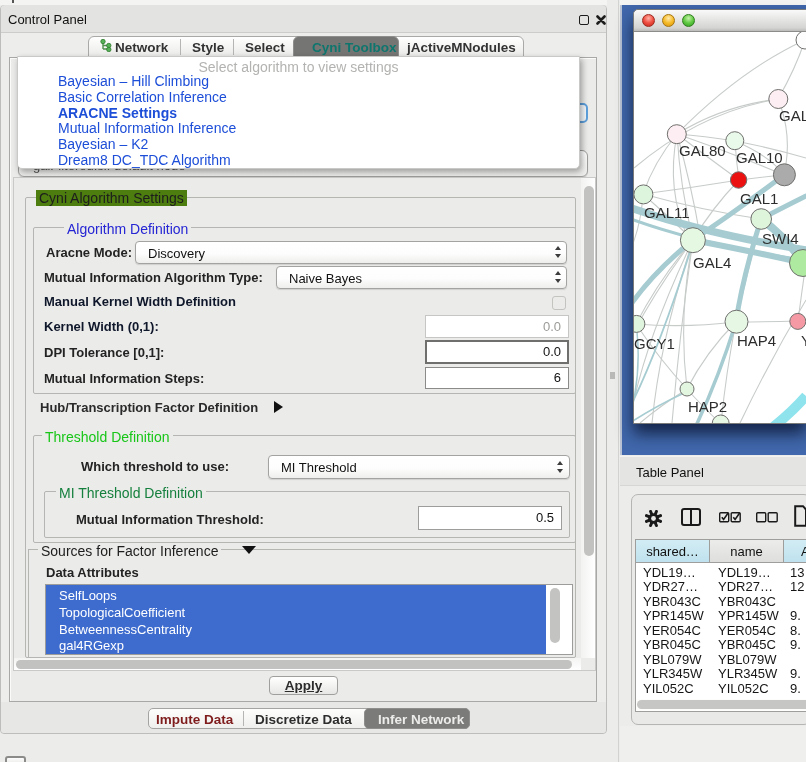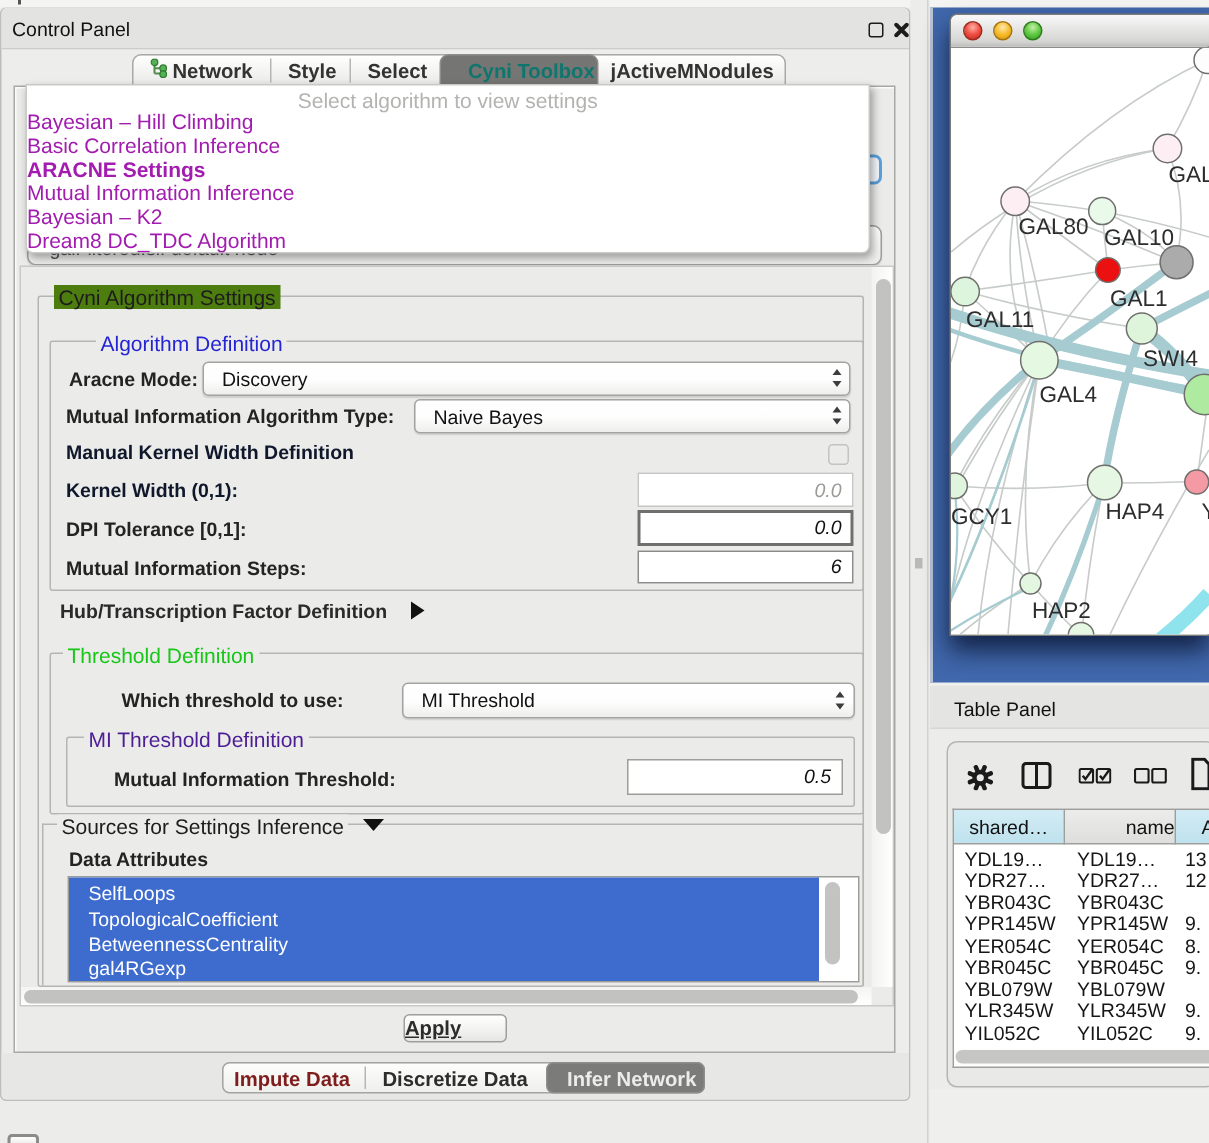--- a/index.html
+++ b/index.html
@@ -8,21 +8,21 @@
   .abs{position:absolute;}
   .lbl{font-size:13px;color:#1d1d1d;white-space:nowrap;}
   .blbl{font-size:13px;font-weight:bold;color:#232323;white-space:nowrap;}
   .glbl{font-size:13px;font-weight:bold;color:#0f172a;white-space:nowrap;}
   .combo{position:absolute;border:1px solid #a3a3a1;border-radius:4px;
          background:linear-gradient(#ffffff,#fdfdfd 55%,#eeeeec);box-shadow:0 1px 1px rgba(0,0,0,0.12);}
   .combo .ctext{position:absolute;left:12px;top:50%;transform:translateY(-50%);font-size:13px;color:#111;}
   .spin{position:absolute;width:7px;height:12px;}
   .spin .u{position:absolute;left:0;top:0;width:0;height:0;border-left:3.5px solid transparent;border-right:3.5px solid transparent;border-bottom:4.5px solid #3c3c3c;}
   .spin .d{position:absolute;left:0;bottom:0;width:0;height:0;border-left:3.5px solid transparent;border-right:3.5px solid transparent;border-top:4.5px solid #3c3c3c;}
-  .field{position:absolute;background:#fff;font-size:13px;color:#111;text-align:right;font-style:italic;}
+  .field{position:absolute;background:#fff;font-size:13px;color:#111;text-align:right;}
   .group{position:absolute;border:1px solid #b9b9b6;border-radius:2px;}
   .gtitle{position:absolute;top:-8px;background:#ebebea;padding:0 3px;font-size:13px;white-space:nowrap;}
 </style>
 </head>
 <body>
 
 <div class="abs" style="left:0;top:0;width:806px;height:5px;background:#f4f4f3;"></div>
 <div class="abs" style="left:12px;top:0;width:2px;height:3px;background:#555;"></div>
 
 <div class="abs" id="cpwin" style="left:0px;top:5px;width:607px;height:729px;background:#ededec;border:1px solid #bdbdbb;border-radius:4px;box-sizing:border-box;"></div>
@@ -113,46 +113,46 @@
 <div class="abs blbl" style="left:81px;top:459px;">Which threshold to use:</div>
 <div class="combo" style="left:268px;top:455px;width:300px;height:22px;">
   <span class="ctext">MI Threshold</span>
   <span class="spin" style="left:288px;top:5px;">
       <span class="u"></span>
       <span class="d"></span>
     </span>
 </div>
 
 <div class="group" style="left:44px;top:491px;width:524px;height:45px;border-color:#b5b5b2;"></div>
-<div class="gtitle abs" style="left:56px;top:485px;background:#ebebea;padding:0 3px;font-size:14px;color:#4c1d95;">MI Threshold Definition</div>
+<div class="gtitle abs" style="left:56px;top:485px;background:#ebebea;padding:0 3px;font-size:14px;color:#15803d;">MI Threshold Definition</div>
 <div class="abs blbl" style="left:60px;top:512px;padding-left:16px;">Mutual Information Threshold:</div>
 <div class="field" style="left:418px;top:506px;width:144px;height:24px;border:1px solid #9d9d9b;box-sizing:border-box;color:#111;line-height:22px;padding-right:7px;">0.5</div>
 
 <div class="abs" style="left:28px;top:549px;width:546px;height:107px;border-left:1px solid #b5b5b2;border-top:1px solid #b5b5b2;border-right:1px solid #b5b5b2;"></div>
-<div class="gtitle abs" style="left:38px;top:543px;background:#ebebea;padding:0 3px;font-size:14px;color:#1d1d1d;">Sources for Settings Inference</div>
+<div class="gtitle abs" style="left:38px;top:543px;background:#ebebea;padding:0 3px;font-size:14px;color:#1d1d1d;">Sources for Factor Inference</div>
 <div class="abs" style="left:242px;top:546px;width:0;height:0;border-left:7px solid transparent;border-right:7px solid transparent;border-top:8px solid #111;"></div>
 <div class="abs blbl" style="left:46px;top:565px;">Data Attributes</div>
 
 <div class="abs" style="left:45px;top:584px;width:528px;height:71px;background:#ffffff;border:1px solid #9c9c9a;box-sizing:border-box;"></div>
 <div class="abs" style="left:46px;top:585px;width:500px;height:69px;background:#3d6bce;"></div>
 <div class="abs" style="left:59px;top:588px;font-size:13px;color:#fff;line-height:16.8px;">SelfLoops<br>TopologicalCoefficient<br>BetweennessCentrality<br>gal4RGexp</div>
 <div class="abs" style="left:550px;top:588px;width:10px;height:55px;background:#c3c3c1;border-radius:5px;"></div>
 
 <div class="abs" style="left:17px;top:56px;width:563px;height:113px;background:#fff;border:1px solid #c9c9c7;border-radius:0 0 5px 5px;box-shadow:2px 3px 6px rgba(0,0,0,0.35);box-sizing:border-box;"></div>
 <div class="abs" style="left:17px;top:59px;width:563px;height:14px;text-align:center;font-size:14px;color:#b3b3b1;">Select algorithm to view settings</div>
-<div class="abs" style="left:18px;top:74px;font-size:14px;color:#a21caf;line-height:15.8px;">
+<div class="abs" style="left:18px;top:74px;font-size:14px;color:#1d4ed8;line-height:15.8px;padding-left:40px;">
 Bayesian – Hill Climbing<br>
 Basic Correlation Inference<br>
 <b>ARACNE Settings</b><br>
 Mutual Information Inference<br>
 Bayesian – K2<br>
 Dream8 DC_TDC Algorithm
 </div>
 
-<div class="abs" style="left:269px;top:676px;width:69px;height:19px;background:linear-gradient(#ffffff,#f2f2f0 55%,#e6e6e4);border:1px solid #9f9f9d;border-radius:4px;box-sizing:border-box;font-size:13.5px;font-weight:bold;color:#2c2c2c;line-height:17px;text-decoration:underline;">Apply</div>
+<div class="abs" style="left:269px;top:676px;width:69px;height:19px;background:linear-gradient(#ffffff,#f2f2f0 55%,#e6e6e4);border:1px solid #9f9f9d;border-radius:4px;box-sizing:border-box;text-align:center;font-size:13.5px;font-weight:bold;color:#2c2c2c;line-height:17px;text-decoration:underline;">Apply</div>
 
 <div class="abs" style="left:1px;top:702px;width:605px;height:31px;background:#e7e7e5;border-radius:0 0 4px 4px;"></div>
 
 <div class="abs" style="left:148px;top:708px;width:322px;height:21px;border:1px solid #a4a4a2;border-radius:5px;background:linear-gradient(#fdfdfc,#efefee);box-sizing:border-box;"></div>
 <div class="abs" style="left:243px;top:711px;width:1px;height:15px;background:#b5b5b3;"></div>
 <div class="abs" style="left:364px;top:708px;width:106px;height:21px;background:#7b7b79;border:1px solid #8e8e8c;border-radius:5px;box-sizing:border-box;"></div>
 <div class="abs" style="left:156px;top:712px;font-size:13.5px;font-weight:bold;color:#7f1d1d;">Impute Data</div>
 <div class="abs" style="left:255px;top:712px;font-size:13.5px;font-weight:bold;color:#2d2d2d;">Discretize Data</div>
 <div class="abs" style="left:378px;top:712px;font-size:13.5px;font-weight:bold;color:#ecECea;">Infer Network</div>
 
@@ -295,21 +295,21 @@
   <rect x="12.2" y="0.7" width="9" height="9" rx="1" fill="none" stroke="#1a1a1a" stroke-width="1.4"></rect>
 </svg>
 
 <svg class="abs" style="left:794px;top:505px;" width="12" height="22" viewBox="0 0 12 22">
   <path d="M1.2,1.2 L9,1.2 L12,4.5 L12,20.8 L1.2,20.8 Z" fill="none" stroke="#1a1a1a" stroke-width="2"></path>
 </svg>
 
 <div class="abs" style="left:635px;top:539px;width:171px;height:173px;background:#ffffff;border:1px solid #9e9e9c;border-right:none;box-sizing:border-box;"></div>
 
 <div class="abs" style="left:636px;top:540px;width:74px;height:23px;background:linear-gradient(#d2ecf4,#bfe2ee);border-right:1px solid #9e9e9c;border-bottom:1px solid #9e9e9c;box-sizing:border-box;text-align:center;font-size:13px;color:#111;line-height:23px;">shared…</div>
-<div class="abs" style="left:710px;top:540px;width:74px;height:23px;background:linear-gradient(#ececea,#dededd);border-right:1px solid #9e9e9c;border-bottom:1px solid #9e9e9c;box-sizing:border-box;text-align:right;font-size:13px;color:#111;line-height:23px;">name</div>
+<div class="abs" style="left:710px;top:540px;width:74px;height:23px;background:linear-gradient(#ececea,#dededd);border-right:1px solid #9e9e9c;border-bottom:1px solid #9e9e9c;box-sizing:border-box;text-align:center;font-size:13px;color:#111;line-height:23px;">name</div>
 <div class="abs" style="left:784px;top:540px;width:22px;height:23px;background:linear-gradient(#d2ecf4,#bfe2ee);border-bottom:1px solid #9e9e9c;box-sizing:border-box;overflow:hidden;">
     <span style="position:absolute;left:17px;top:4px;font-size:13px;color:#111;">Av</span>
   </div>
 
 <div class="abs" style="left:643px;top:566px;font-size:13px;color:#161616;line-height:14.45px;">YDL19…<br>YDR27…<br>YBR043C<br>YPR145W<br>YER054C<br>YBR045C<br>YBL079W<br>YLR345W<br>YIL052C</div>
 <div class="abs" style="left:718px;top:566px;font-size:13px;color:#161616;line-height:14.45px;">YDL19…<br>YDR27…<br>YBR043C<br>YPR145W<br>YER054C<br>YBR045C<br>YBL079W<br>YLR345W<br>YIL052C</div>
 <div class="abs" style="left:790px;top:566px;font-size:13px;color:#161616;line-height:14.45px;">13…<br>12…<br>&nbsp;<br>9.<br>8.<br>9.<br>&nbsp;<br>9.<br>9.</div>
 
 <div class="abs" style="left:636px;top:699px;width:170px;height:11px;background:#fdfdfc;"></div>
 <div class="abs" style="left:637px;top:700px;width:169px;height:9px;background:#c6c6c4;border-radius:4.5px 0 0 4.5px;"></div>

